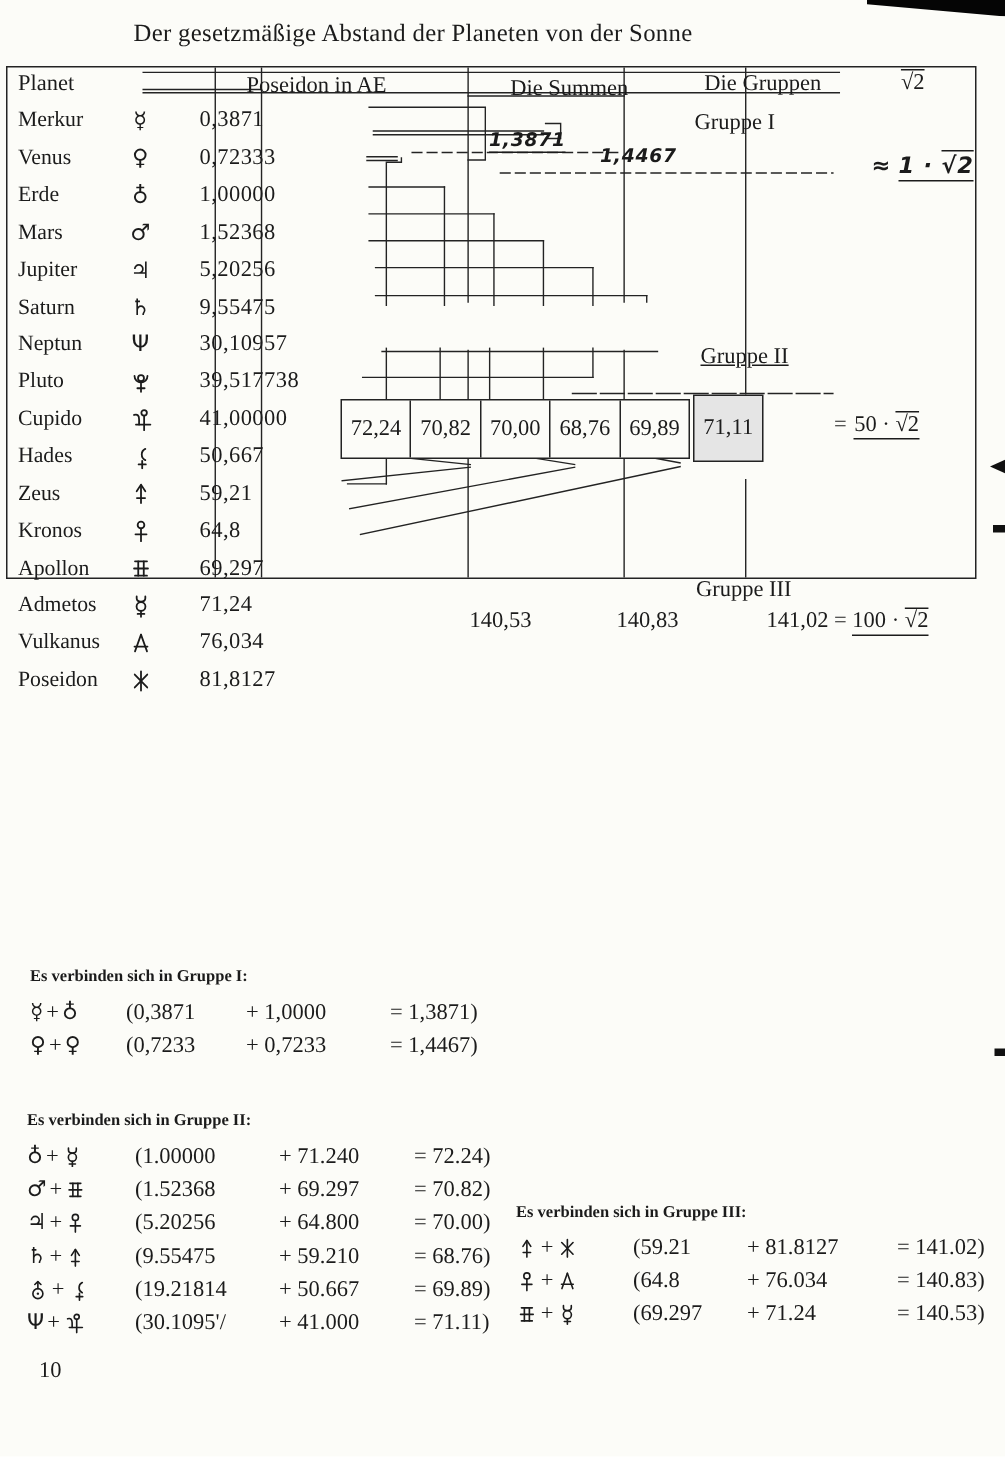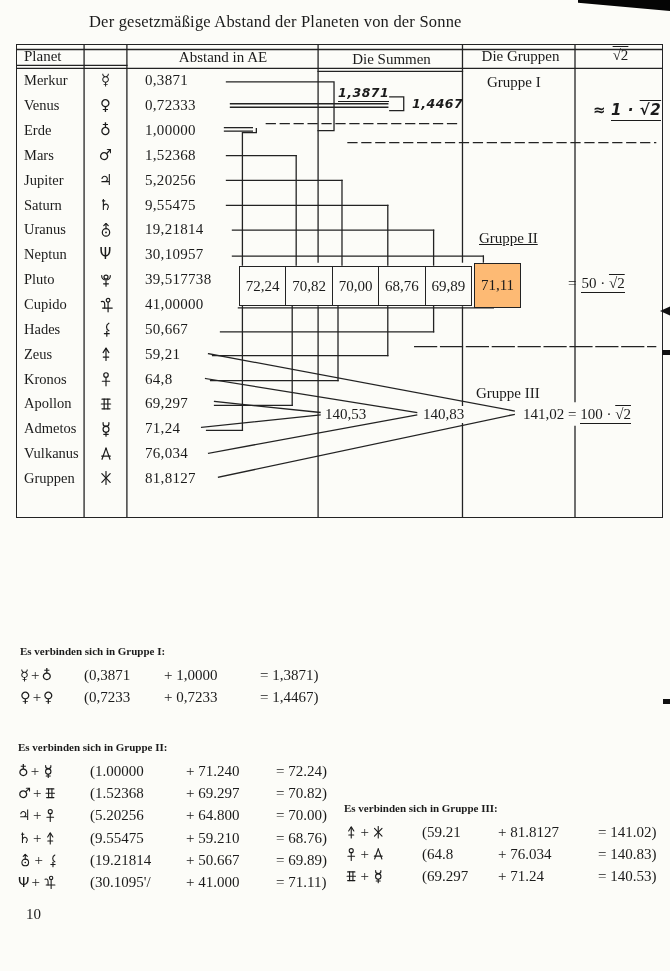--- a/index.html
+++ b/index.html
@@ -1,39 +1,39 @@
 <!DOCTYPE html>
 <html><head>
 <meta charset="utf-8">
 <style>
   html,body{margin:0;padding:0;background:#ffffff;}
   #page{position:relative;width:670px;height:971px;background:#fcfcf8;color:#1b1b1b;
         font-family:"Liberation Serif",serif;overflow:hidden;}
   #title{position:absolute;left:89px;top:12px;font-size:16.5px;letter-spacing:.2px;}
 
   
-  #table{position:absolute;left:16px;top:44px;width:647px;height:474px;
+  #table{position:absolute;left:4px;top:44px;width:647px;height:342px;
          border:1.6px solid #232323;box-sizing:border-box;}
   #grid{position:absolute;left:0;top:0;width:100%;height:100%;pointer-events:none;}
   .hdr{position:absolute;font-size:15px;white-space:nowrap;}
   #rows{position:absolute;left:0;top:23.5px;width:100%;}
   .prow{display:flex;align-items:center;height:24.85px;}
   .pname{box-sizing:border-box;width:67px;padding-left:7px;font-size:14.5px;}
   .psym{width:43px;display:flex;align-items:center;justify-content:center;}
   .pval{padding-left:18px;font-size:15px;letter-spacing:.3px;}
   .uglyph{font-family:"DejaVu Sans",sans-serif;font-size:15px;line-height:1;}
   .symsvg{width:16px;height:16px;display:block;}
   .sums-row{position:absolute;left:222px;top:221px;width:233px;height:40px;
             border:1.5px solid #232323;display:flex;box-sizing:border-box;background:#fcfcf8;}
   .scell{flex:1;display:flex;align-items:center;justify-content:center;font-size:15px;
          border-left:1.5px solid #232323;}
   .scell:first-child{border-left:none;}
   #sum6{position:absolute;left:457px;top:218px;width:47px;height:45px;border:1.5px solid #232323;
         box-sizing:border-box;display:flex;align-items:center;justify-content:center;
-        font-size:15px;background:#fdba74;}
+        font-size:15px;background:#e5e5e5;}
   .glabel{position:absolute;font-size:15px;white-space:nowrap;}
   .chain{position:absolute;font-size:15px;white-space:nowrap;background:#fcfcf8;padding:0 2px;}
   .hand{font-family:"DejaVu Sans",sans-serif;font-style:italic;font-weight:bold;
         font-size:12.5px;letter-spacing:.5px;}
   .uline{border-bottom:1.4px solid #1b1b1b;padding-bottom:1px;}
   .rad{text-decoration:overline;}
   .rooteq{position:absolute;font-size:15px;white-space:nowrap;text-align:right;}
   .sp{display:inline-block;width:5px;}
 
   
@@ -119,21 +119,21 @@
 
       <line x1="198" y1="358" x2="304" y2="369"></line>
       <line x1="185" y1="384" x2="304" y2="371.5"></line>
       <line x1="189" y1="335" x2="401" y2="369"></line>
       <line x1="192" y1="410" x2="401" y2="371.5"></line>
       <line x1="192" y1="310" x2="499" y2="367.5"></line>
       <line x1="202" y1="434" x2="499" y2="371"></line>
     </svg>
 
     <span class="hdr" style="left:7px;top:3px;">Planet</span>
-    <span class="hdr" style="left:110px;top:4px;width:192px;text-align:center;">Abstand in AE</span>
+    <span class="hdr" style="left:110px;top:4px;width:192px;text-align:center;">Poseidon in AE</span>
     <span class="hdr" style="left:302px;top:6px;width:145px;text-align:center;">Die Summen</span>
     <span class="hdr" style="left:447px;top:3px;width:113px;text-align:center;">Die Gruppen</span>
     <span class="hdr rad" style="left:560px;top:2px;width:87px;text-align:center;">√2</span>
 
     <div id="rows">
         <div class="prow">
     <span class="pname">Merkur</span>
     <span class="psym">
             <span class="uglyph">☿</span>
           </span>
@@ -166,36 +166,20 @@
             <span class="uglyph">♃</span>
           </span>
     <span class="pval">5,20256</span>
   </div>
         <div class="prow">
     <span class="pname">Saturn</span>
     <span class="psym">
             <span class="uglyph">♄</span>
           </span>
     <span class="pval">9,55475</span>
-  </div>
-        <div class="prow">
-    <span class="pname">Uranus</span>
-    <span class="psym">
-            <span class="sglyph">
-              <svg class="symsvg" viewBox="0 0 20 20">
-                <g stroke="#1b1b1b" stroke-width="1.5" fill="none" stroke-linecap="round" stroke-linejoin="round">
-                  <circle cx="10" cy="13" r="4.6"></circle>
-                  <circle cx="10" cy="13" r="1.1" fill="#1b1b1b" stroke="none"></circle>
-                  <line x1="10" y1="8.4" x2="10" y2="2.2"></line>
-                  <path d="M7.2 4.6 L10 1.9 L12.8 4.6"></path>
-                </g>
-              </svg>
-            </span>
-          </span>
-    <span class="pval">19,21814</span>
   </div>
         <div class="prow">
     <span class="pname">Neptun</span>
     <span class="psym">
             <span class="uglyph">Ψ</span>
           </span>
     <span class="pval">30,10957</span>
   </div>
         <div class="prow">
     <span class="pname">Pluto</span>
@@ -316,21 +300,21 @@
                   <line x1="10" y1="2.6" x2="5" y2="16.6"></line>
                   <line x1="10" y1="2.6" x2="15" y2="16.6"></line>
                   <line x1="4.6" y1="12.6" x2="15.4" y2="12.6"></line>
                 </g>
               </svg>
             </span>
           </span>
     <span class="pval">76,034</span>
   </div>
         <div class="prow">
-    <span class="pname">Gruppen</span>
+    <span class="pname">Poseidon</span>
     <span class="psym">
             <span class="sglyph">
               <svg class="symsvg" viewBox="0 0 20 20">
                 <g stroke="#1b1b1b" stroke-width="1.5" fill="none" stroke-linecap="round" stroke-linejoin="round">
                   <line x1="10" y1="2" x2="10" y2="18"></line>
                   <line x1="4.8" y1="4.6" x2="15.2" y2="15.4"></line>
                   <line x1="15.2" y1="4.6" x2="4.8" y2="15.4"></line>
                 </g>
               </svg>
             </span>
@@ -341,21 +325,21 @@
 
     <div class="sums-row">
         <div class="scell">72,24</div>
         <div class="scell">70,82</div>
         <div class="scell">70,00</div>
         <div class="scell">68,76</div>
         <div class="scell">69,89</div>
       </div>
     <div id="sum6">71,11</div>
 
-    <span class="glabel" style="left:458px;top:29px;margin-left:12px;">Gruppe I</span>
+    <span class="glabel" style="left:458px;top:29px;">Gruppe I</span>
     <span class="glabel" style="left:462px;top:185px;text-decoration:underline;">Gruppe II</span>
     <span class="glabel" style="left:459px;top:340px;">Gruppe III</span>
 
     <span class="hand uline" style="position:absolute;left:321px;top:40px;">1,3871</span>
     <span class="hand" style="position:absolute;left:395px;top:51px;">1,4467</span>
 
     <span class="rooteq hand" style="left:576px;top:56px;"><span>≈</span><span class="sp"></span><span class="uline"><span>1 ·</span> <span class="rad">√2</span></span></span>
 
     <span class="rooteq" style="left:551px;top:230px;"><span>=</span><span class="sp"></span><span class="uline"><span>50 ·</span> <span class="rad">√2</span></span></span>
 

